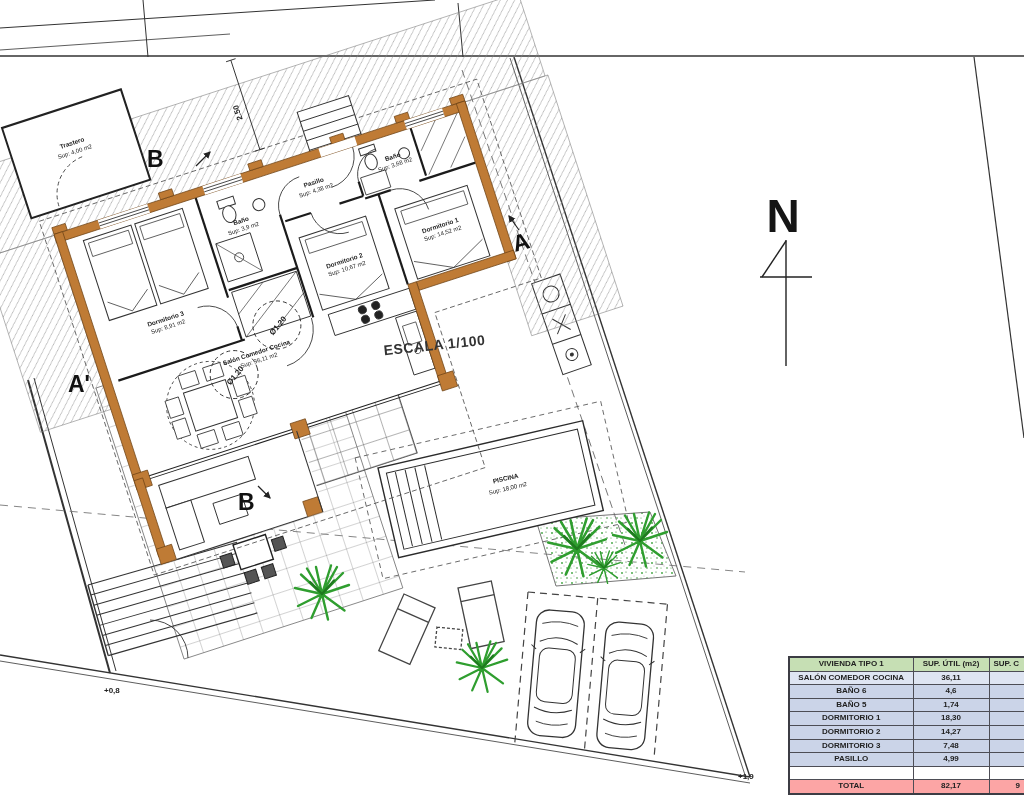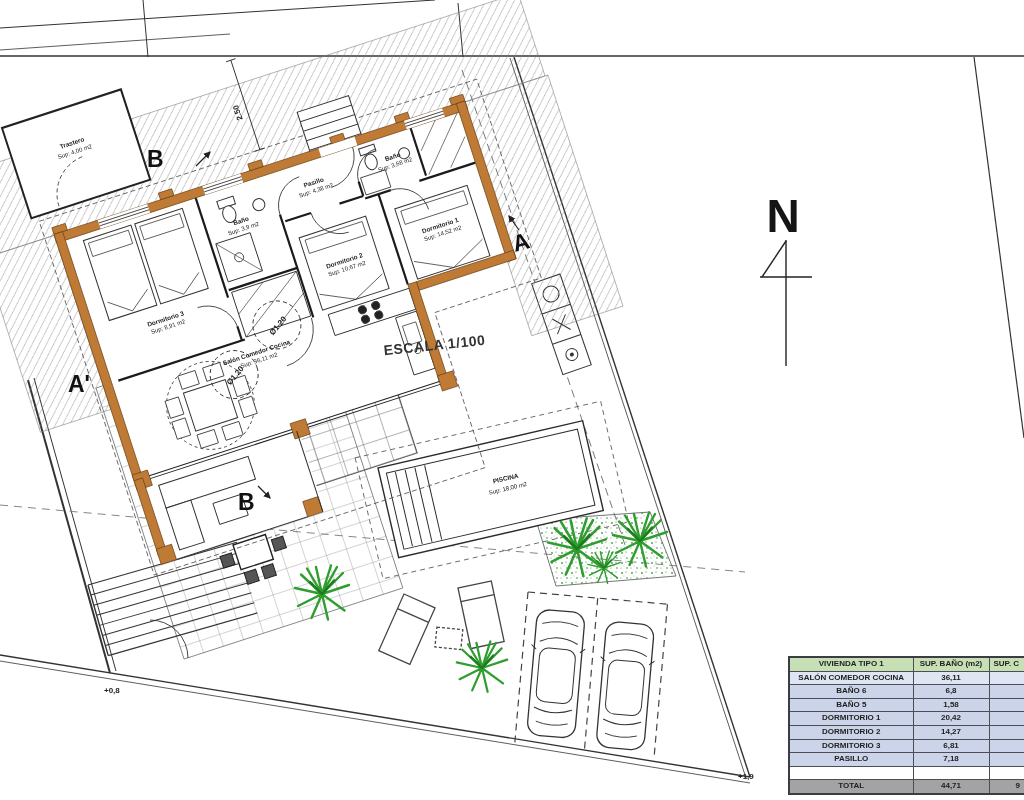--- a/index.html
+++ b/index.html
@@ -16,21 +16,21 @@
   .north-n{font-size:46px;font-weight:700;text-anchor:middle;fill:#151515;}
   .tbl{position:absolute;left:788px;top:656px;width:322px;}
   .tbl table{border-collapse:collapse;table-layout:fixed;width:100%;
              font-size:8px;font-weight:700;color:#222;border:2px solid #3c3c44;}
   .tbl td{border:1px solid #4d4d55;height:12.6px;line-height:12.6px;text-align:center;
           padding:0 2px;overflow:hidden;white-space:nowrap;}
   .tbl tr.hd td{background:#c6dfb4;}
   .tbl tr.r td{background:#cbd4e8;}
   .tbl tr.r0 td{background:#dfe5f2;}
   .tbl tr.emp td{background:#ffffff;}
-  .tbl tr.tot td{background:#a3a3a3;}
+  .tbl tr.tot td{background:#fca5a5;}
   .tbl td.c3h{text-align:left;padding-left:4px;}
   .tbl td.c3v{text-align:left;padding-left:26px;}
 </style>
 </head>
 <body>
 
 <div id="canvas">
 <svg width="1024" height="800" viewBox="0 0 1024 800">
 <defs>
   <pattern id="hatch" patternUnits="userSpaceOnUse" width="9" height="9">
@@ -395,64 +395,64 @@
 <div class="tbl">
   <table>
     <colgroup>
           <col style="width:124px">
           <col style="width:76px">
           <col style="width:122px">
         </colgroup>
     <tbody>
           <tr class="hd">
       <td>VIVIENDA TIPO 1</td>
-      <td>SUP. BAÑO (m2)</td>
+      <td>SUP. ÚTIL (m2)</td>
       <td class="c3h">SUP. C</td>
     </tr>
     <tr class="r r0">
       <td>SALÓN COMEDOR COCINA</td>
             <td>36,11</td>
             <td></td>
     </tr>
     <tr class="r">
       <td>BAÑO 6</td>
-            <td>6,8</td>
+            <td>4,6</td>
             <td></td>
     </tr>
     <tr class="r">
       <td>BAÑO 5</td>
-            <td>1,58</td>
+            <td>1,74</td>
             <td></td>
     </tr>
     <tr class="r">
       <td>DORMITORIO 1</td>
-            <td>20,42</td>
+            <td>18,30</td>
             <td></td>
     </tr>
     <tr class="r">
       <td>DORMITORIO 2</td>
             <td>14,27</td>
             <td></td>
     </tr>
     <tr class="r">
       <td>DORMITORIO 3</td>
-            <td>6,81</td>
+            <td>7,48</td>
             <td></td>
     </tr>
     <tr class="r">
       <td>PASILLO</td>
-            <td>7,18</td>
+            <td>4,99</td>
             <td></td>
     </tr>
     <tr class="r emp">
       <td></td>
             <td></td>
             <td></td>
     </tr>
     <tr class="tot">
       <td>TOTAL</td>
-            <td>44,71</td>
+            <td>82,17</td>
             <td class="c3v">9</td>
     </tr>
   </tbody>
       </table>
 </div>
 </div>
 
 </body></html>

